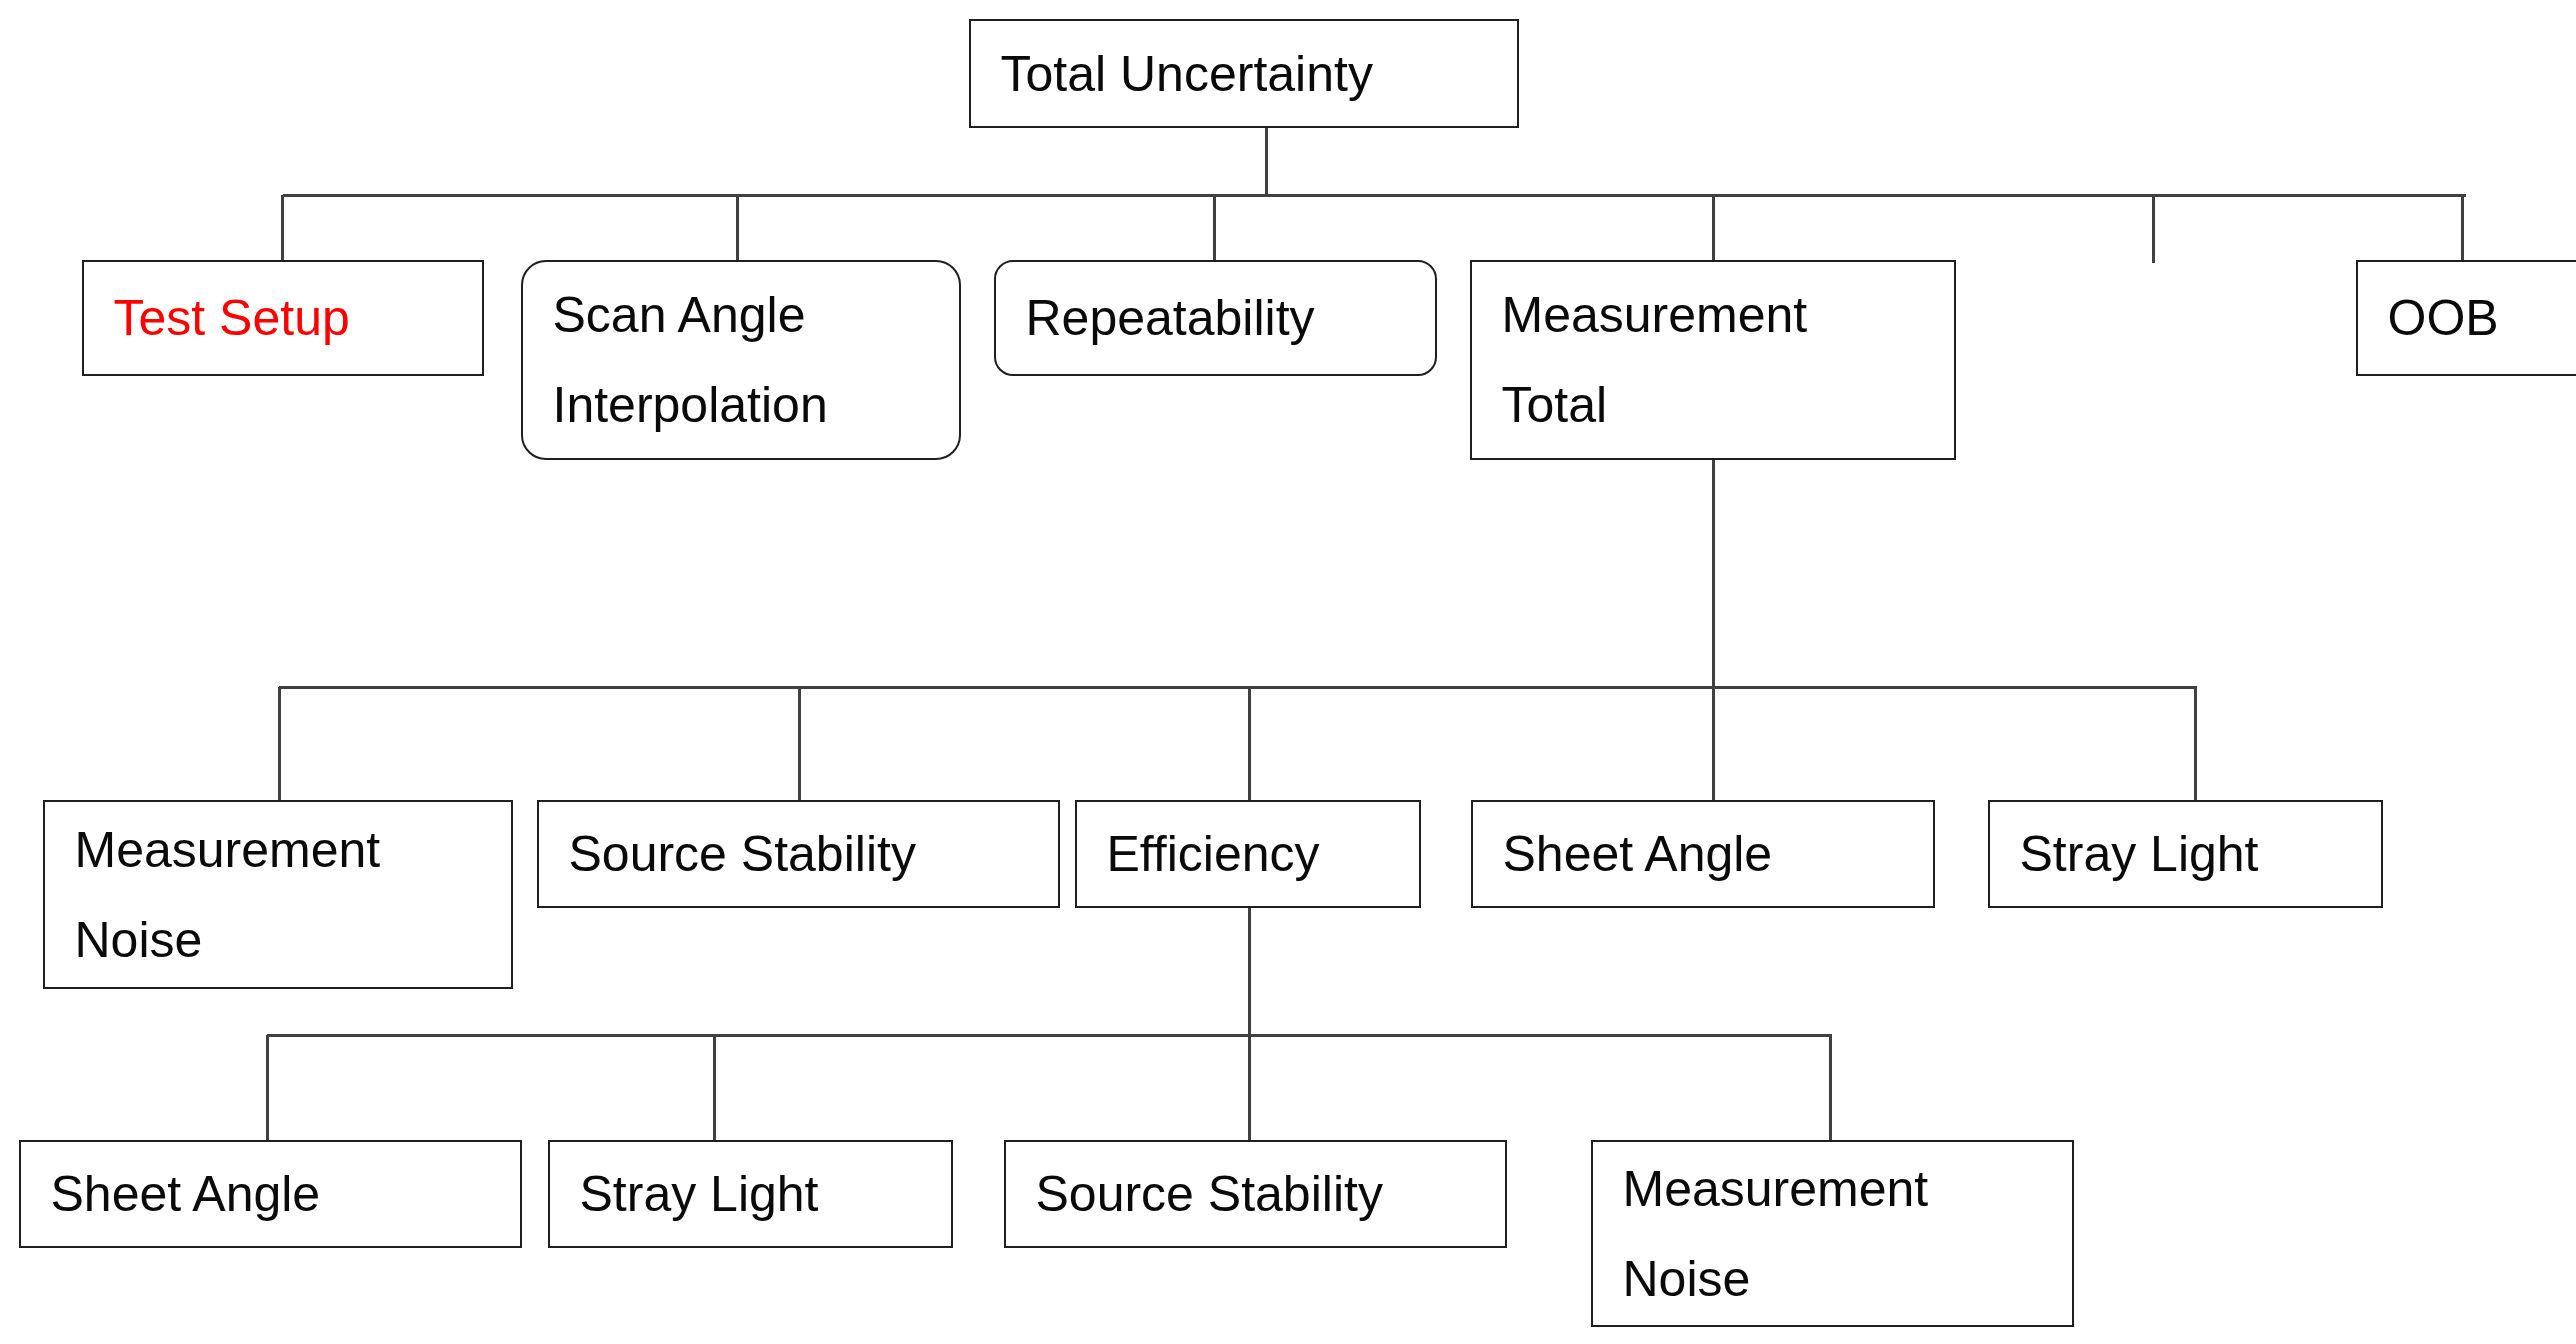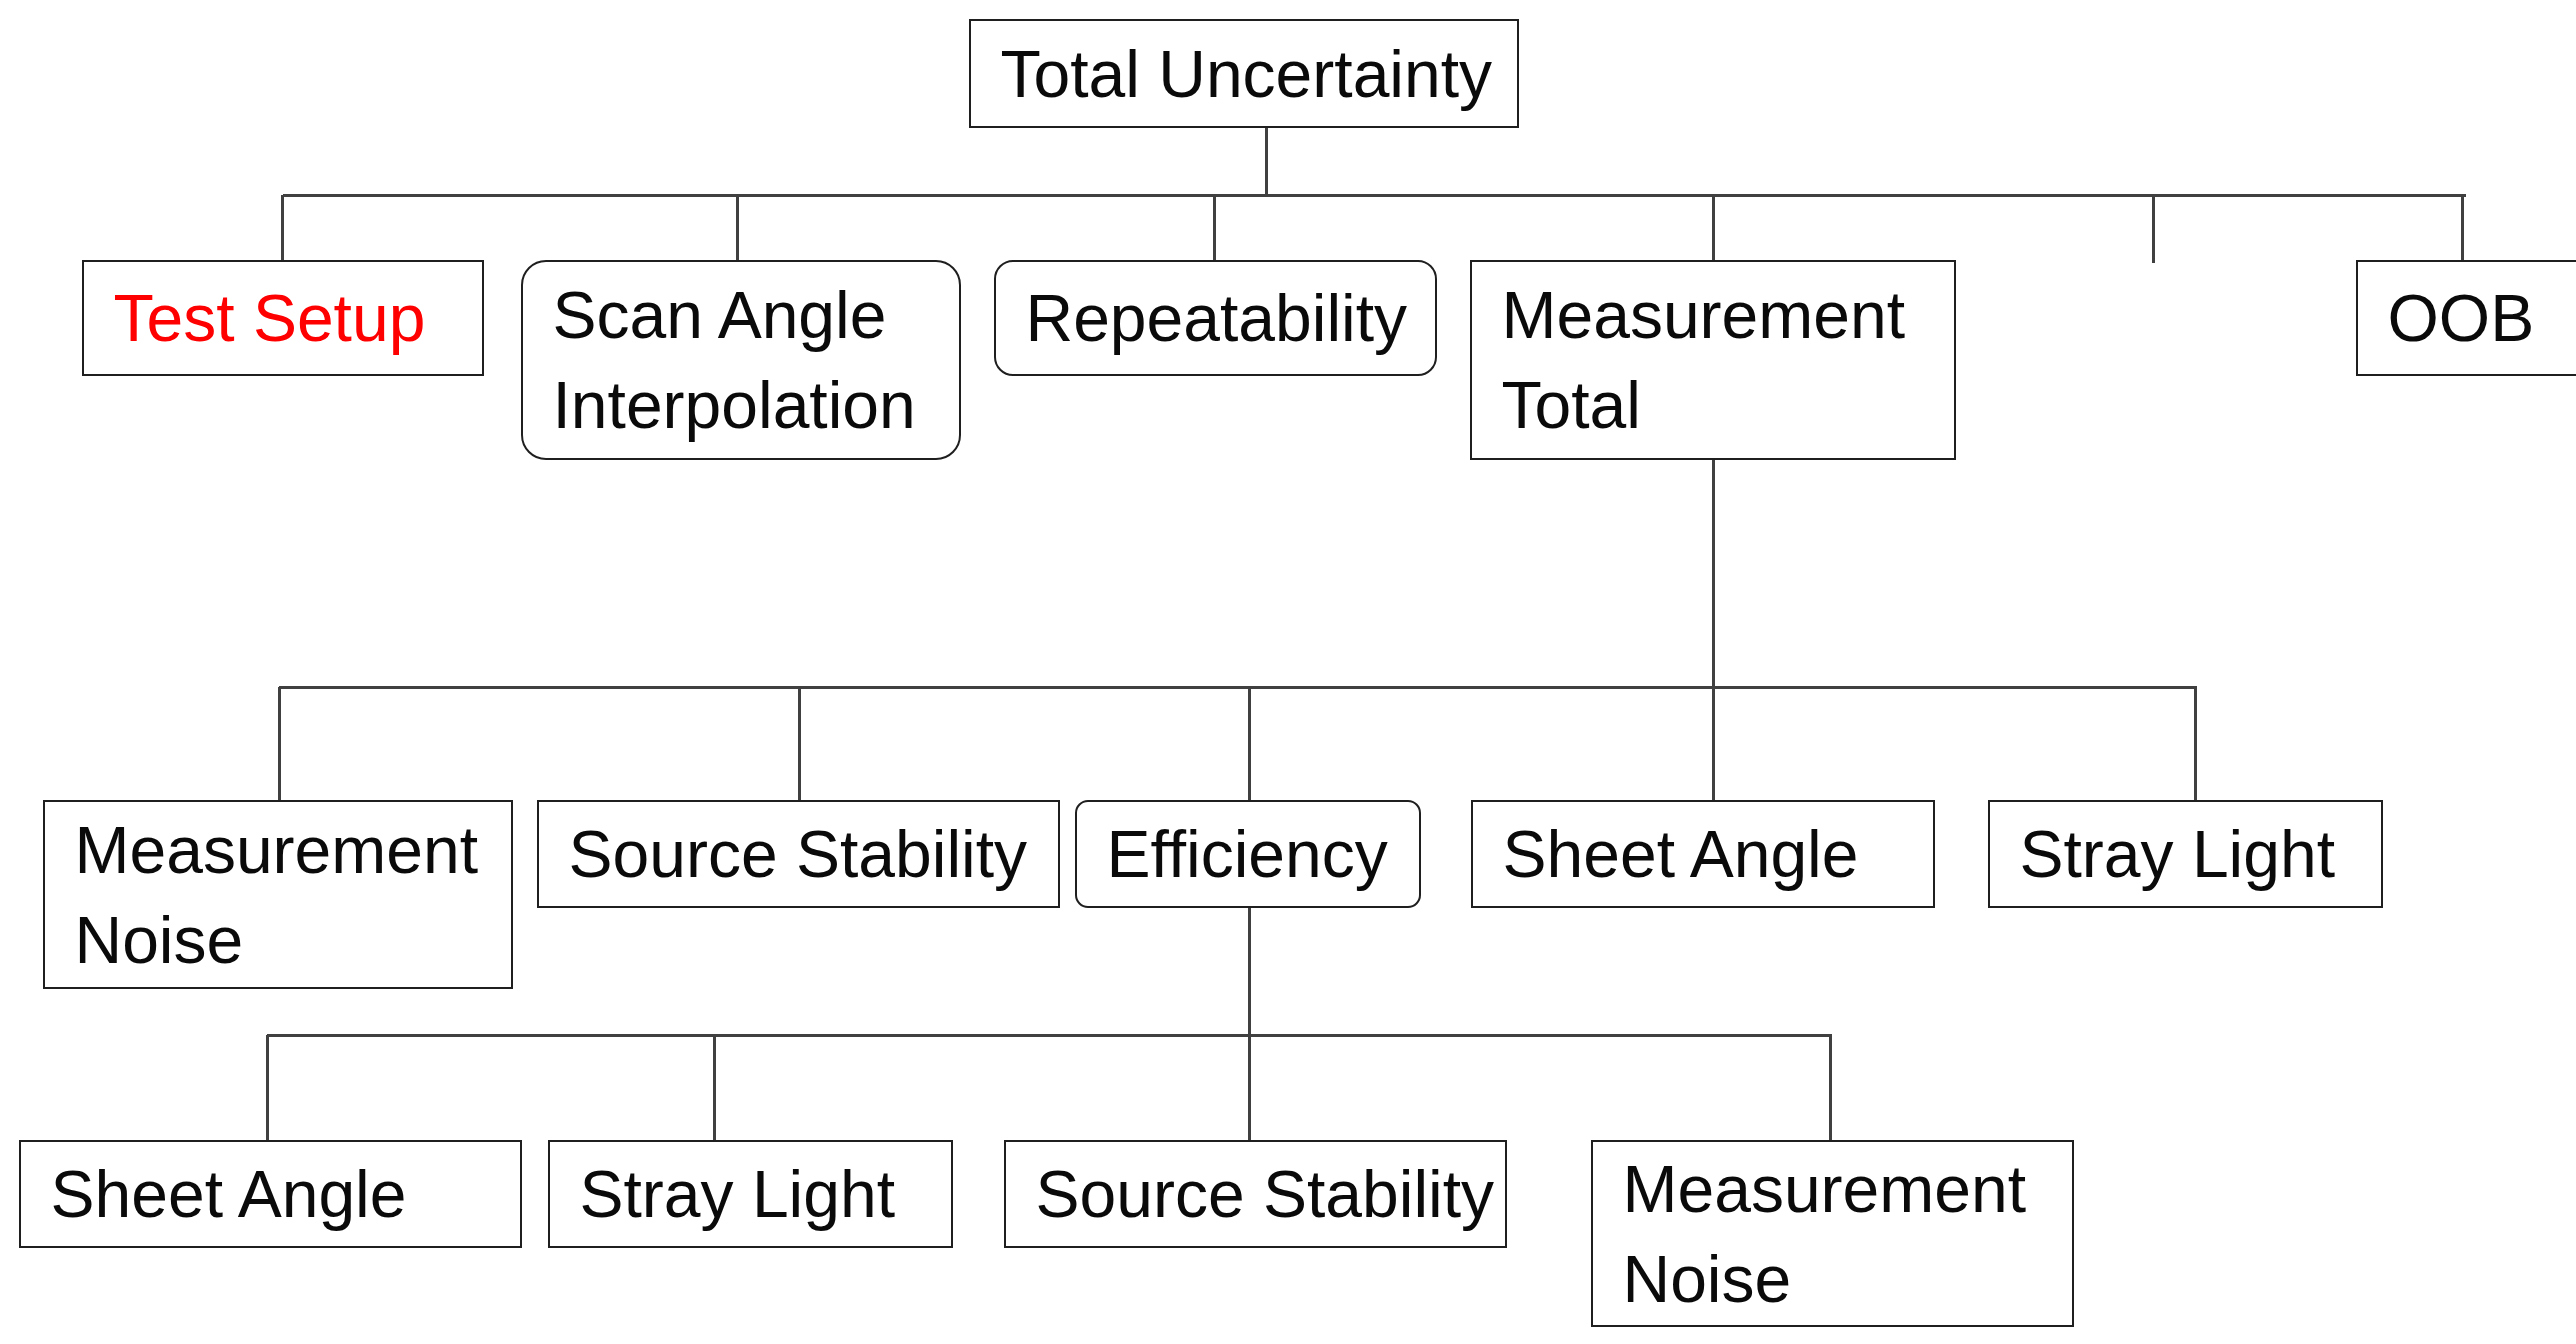--- a/index.html
+++ b/index.html
@@ -21,21 +21,21 @@
     background: var(--background);
     font-family: "Liberation Sans", "DejaVu Sans", sans-serif;
     overflow: hidden;
   }
   .node {
     position: absolute;
     box-sizing: border-box;
     border: 2.6px solid var(--box-border);
     background: var(--background);
     color: var(--text);
-    font-size: 66px;
+    font-size: 50px;
     line-height: 90px;
     display: flex;
     align-items: center;
     padding-left: 29.5px;
     white-space: pre;
     letter-spacing: 0px;
   }
   .node.highlight {
     color: var(--highlight-text);
   }
@@ -81,21 +81,21 @@
   <div class="node" style="left:521px; top:260px; width:440px; height:200px;border-radius:25px;">Scan Angle
 Interpolation</div>
   <div class="node" style="left:994px; top:260px; width:443px; height:116px;border-radius:19px;">Repeatability</div>
   <div class="node" style="left:1470px; top:260px; width:486px; height:200px;">Measurement
 Total</div>
   <div class="node" style="left:2356px; top:260px; width:234px; height:116px;">OOB</div>
 
   <div class="node" style="left:43px; top:800px; width:470px; height:189px;">Measurement
 Noise</div>
   <div class="node" style="left:537px; top:800px; width:523px; height:108px;">Source Stability</div>
-  <div class="node" style="left:1075px; top:800px; width:346px; height:108px;border-radius:13px;">Efficiency</div>
+  <div class="node" style="left:1075px; top:800px; width:346px; height:108px;">Efficiency</div>
   <div class="node" style="left:1471px; top:800px; width:464px; height:108px;">Sheet Angle</div>
   <div class="node" style="left:1988px; top:800px; width:395px; height:108px;">Stray Light</div>
 
   <div class="node" style="left:19px; top:1140px; width:503px; height:108px;">Sheet Angle</div>
   <div class="node" style="left:548px; top:1140px; width:405px; height:108px;">Stray Light</div>
   <div class="node" style="left:1004px; top:1140px; width:503px; height:108px;">Source Stability</div>
   <div class="node" style="left:1591px; top:1140px; width:483px; height:187px;">Measurement
 Noise</div>
 
 </div>

